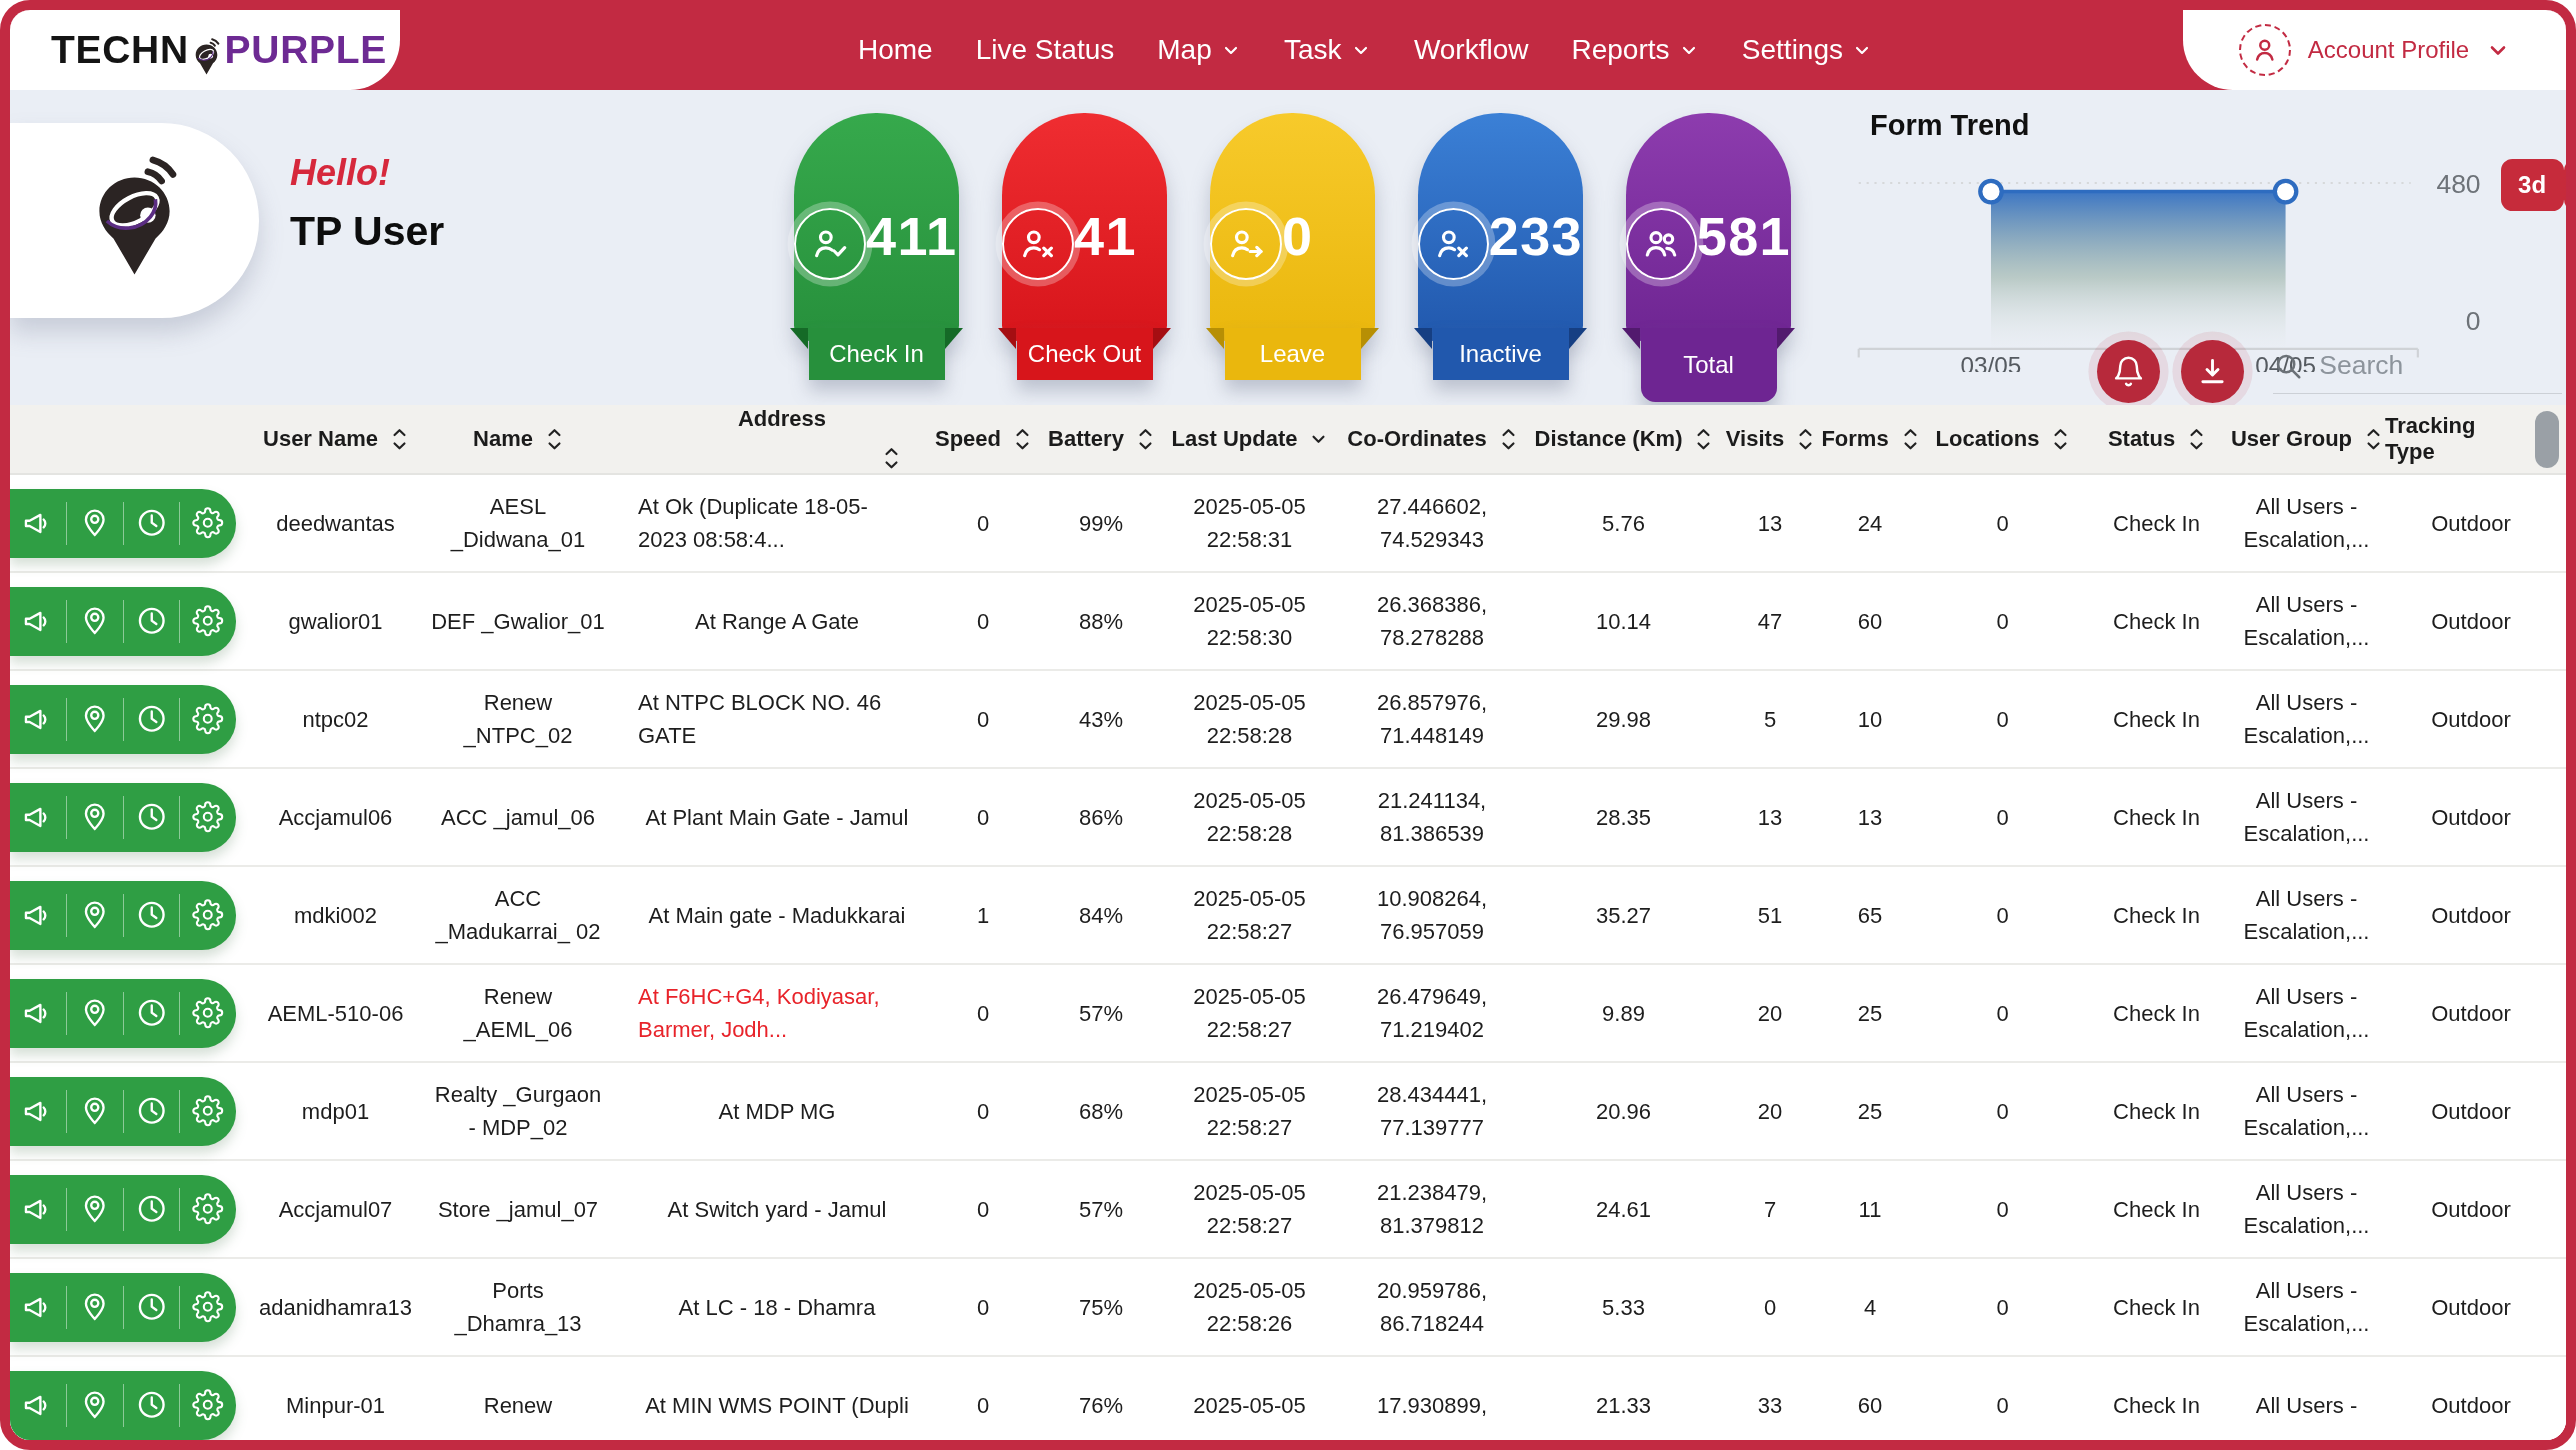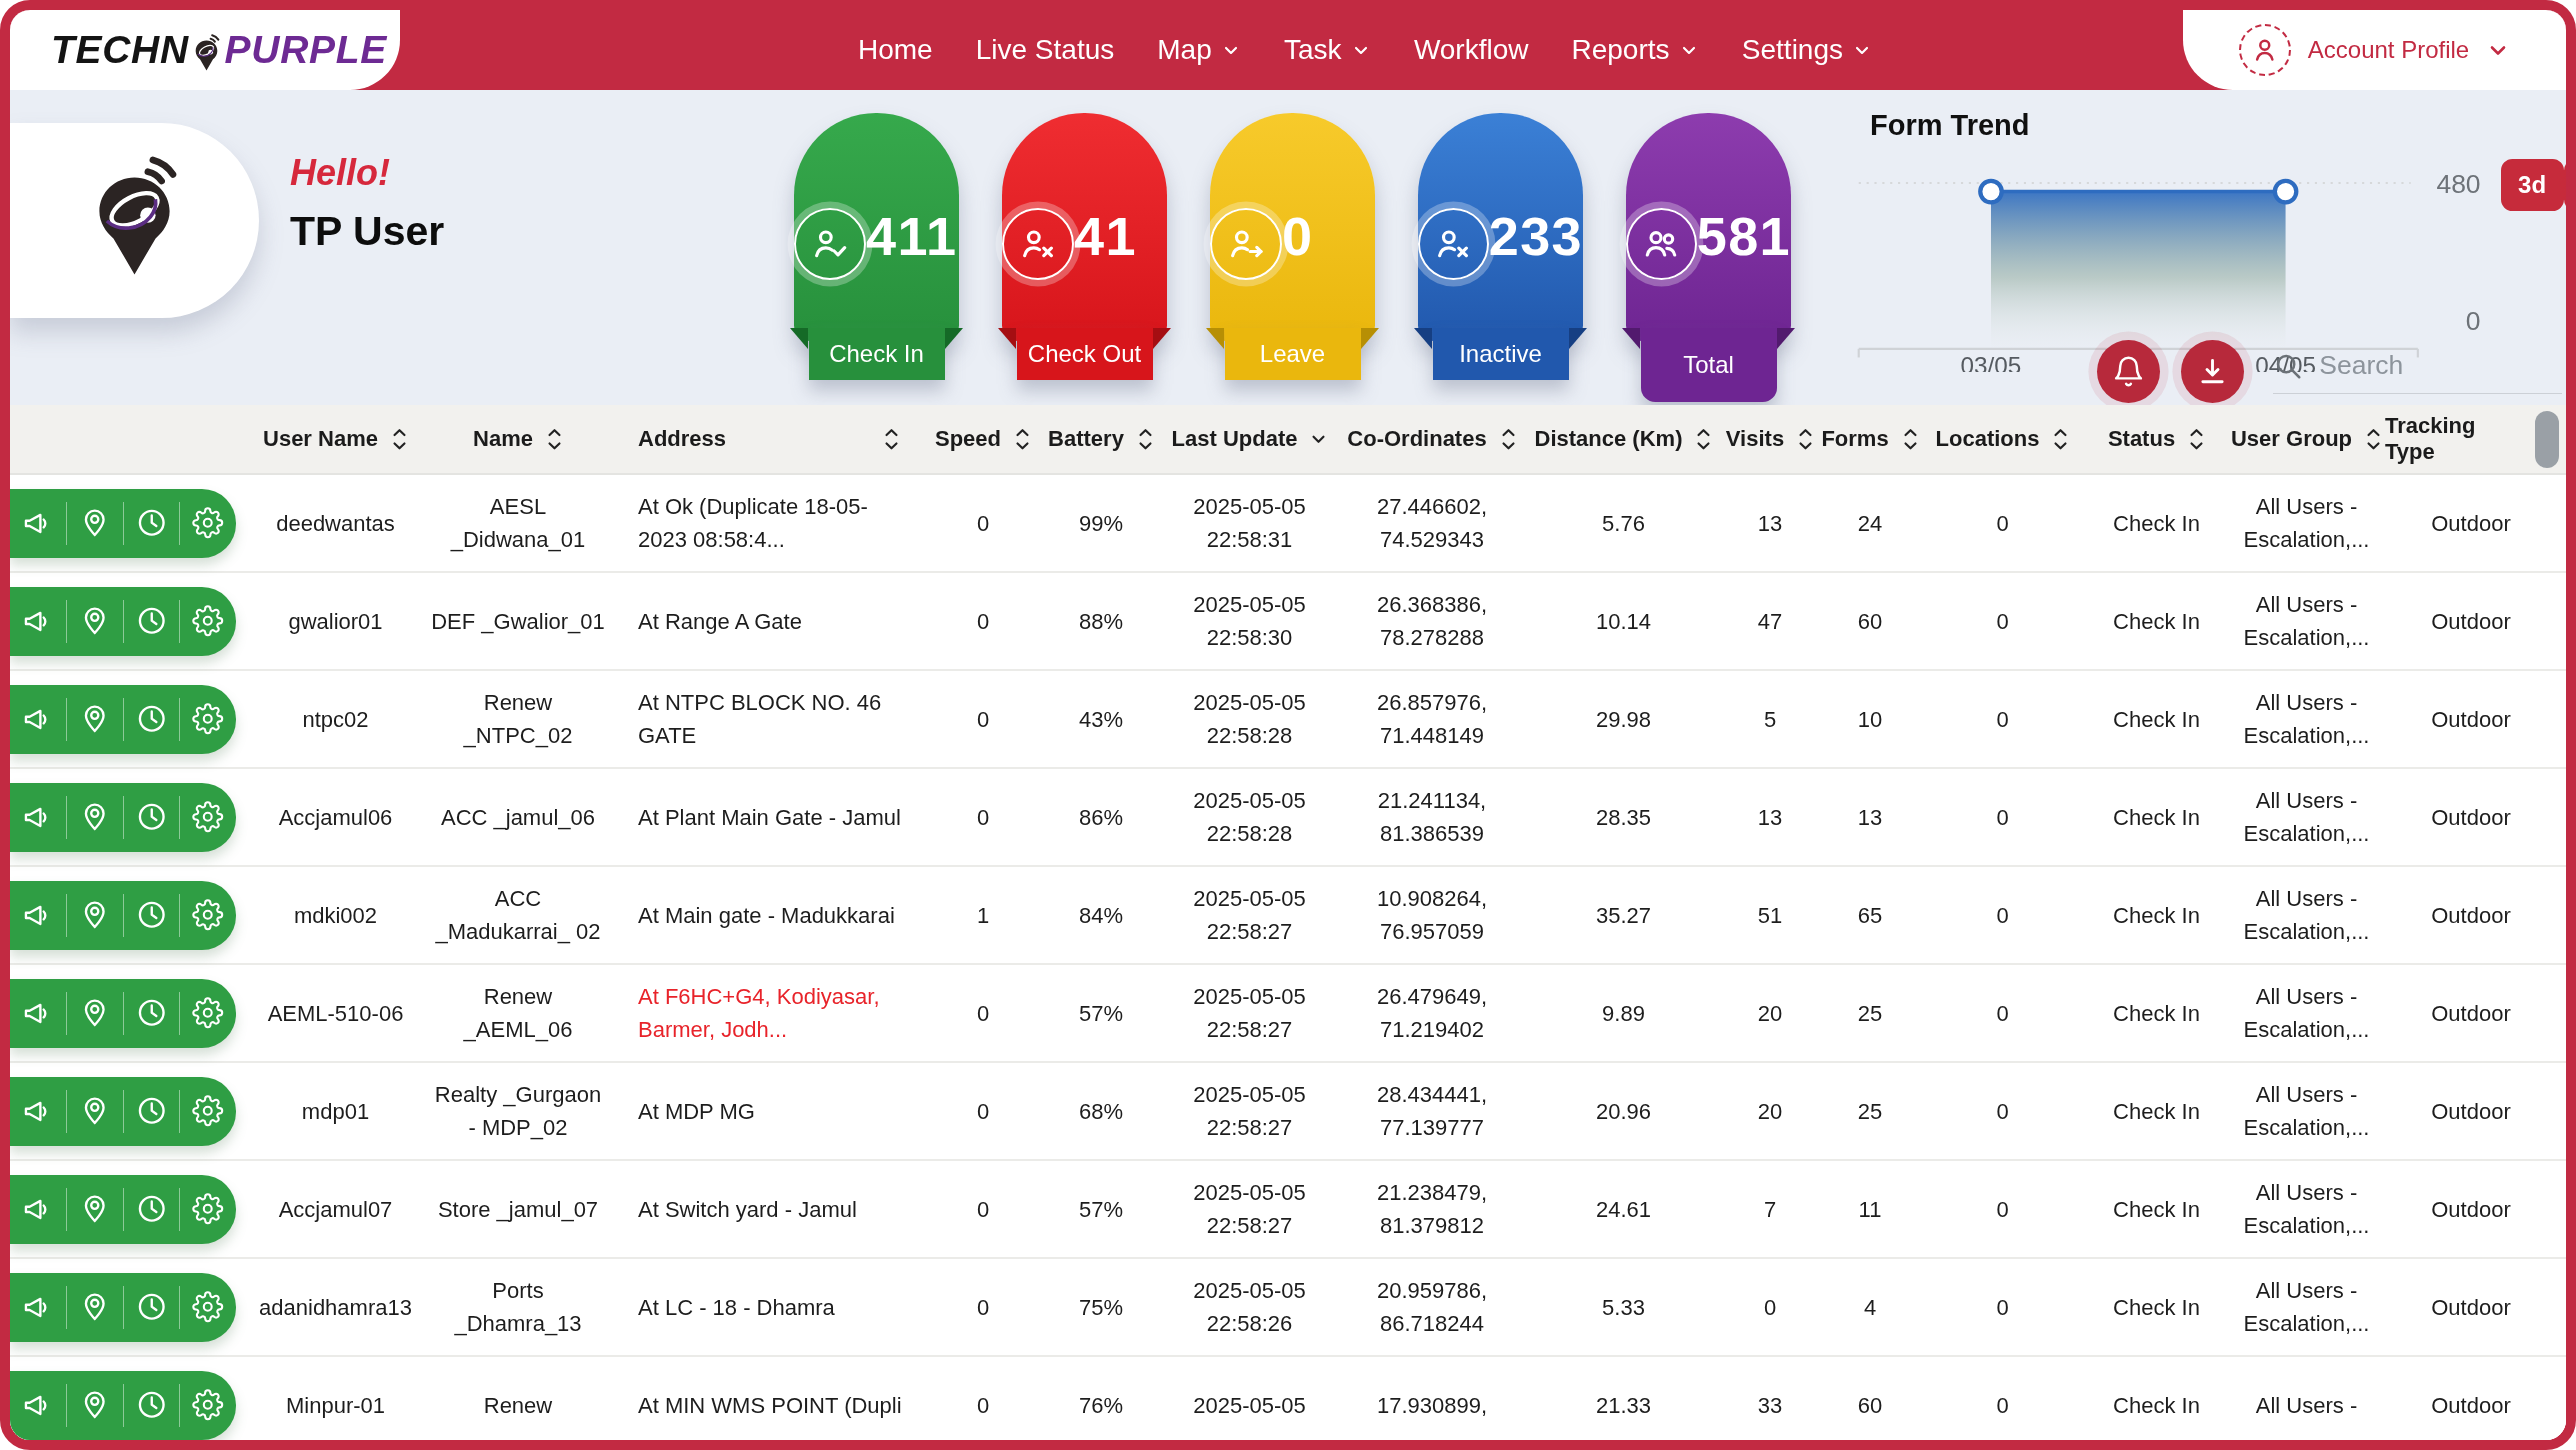--- a/index.html
+++ b/index.html
@@ -6,21 +6,21 @@
   *{box-sizing:border-box;}
   .page{
     position:relative;width:2576px;height:1450px;
     border:10px solid #c22a42;border-radius:30px;overflow:hidden;
     background:#eaeef5;font-family:"Liberation Sans",sans-serif;
   }
   
   .navbar{position:relative;height:80px;background:#c22a42;}
   .logo-panel{position:absolute;left:0;top:0;width:390px;height:80px;background:#fff;
     border-radius:0 0 50px 0;display:flex;align-items:center;justify-content:center;}
-  .logo{font-size:39px;font-weight:800;font-style:italic;letter-spacing:0.7px;display:flex;align-items:center;margin-left:28px;}
+  .logo{font-size:39px;font-weight:800;letter-spacing:0.7px;display:flex;align-items:flex-end;margin-left:28px;}
   .logo .t{color:#141414;}
   .logo .p{color:#6d2a93;}
   .logo .o-pin{display:inline-block;width:33px;height:42px;margin:0 1.4px -7.2px 1.4px;}
   .logo .o-pin svg{width:100%;height:100%;}
   .nav-links{position:absolute;left:848px;top:0;height:80px;display:flex;align-items:center;gap:43px;}
   .nav-item{display:flex;align-items:center;gap:9.3px;color:#fff;font-size:28px;cursor:pointer;white-space:nowrap;}
   .nav-item .chev{display:flex;align-items:center;color:#fff;}
   .nav-item .chev svg{width:20px;height:20px;}
   .account-panel{position:absolute;right:0;top:0;width:383px;height:80px;background:#fff;
     border-radius:0 0 0 50px;display:flex;align-items:center;justify-content:center;gap:17px;color:#c22a42;cursor:pointer;}
@@ -82,21 +82,21 @@
   
   .table{position:relative;background:#fff;}
   .thead{display:flex;align-items:center;background:#f2f1ee;height:70px;border-bottom:2.1px solid #e4e4e1;}
   .th{display:flex;align-items:center;justify-content:center;gap:13px;font-size:22px;font-weight:600;color:#1b1b1b;flex:none;}
   .th .sort{display:flex;color:#222;cursor:pointer;}
   .th .sort svg{width:17px;height:26.5px;}
   .trow{display:flex;align-items:center;min-height:98px;background:#fff;border-bottom:2.9px solid #ebebe8;}
   .cell{display:flex;align-items:center;justify-content:center;text-align:center;font-size:22px;color:#1d1d1d;
     line-height:1.5;flex:none;padding:10px 4.3px;}
   .c-act{width:236px;justify-content:flex-start;padding:0;}
-  .c0{width:179px;}.c1{width:186px;}.c2{width:315px;}
+  .c0{width:179px;}.c1{width:186px;}.c2{width:315px;flex-direction:column;}
   .c3{width:114px;}.c4{width:122px;}.c5{width:175px;}.c6{width:190px;}
   .c7{width:193px;}.c8{width:100px;}.c9{width:100px;}.c10{width:165px;}
   .c11{width:143px;}.c12{width:157px;}.c13{width:172px;}
   .cell.c2{justify-content:flex-start;text-align:left;padding-left:27px;padding-right:10px;overflow-wrap:anywhere;}
   .th.c2{justify-content:flex-start;padding-left:27px;}
   .th.c2 .sort{margin-left:auto;margin-right:26px;}
   .addr-alert{color:#e8232a;}
   .action-pill{display:flex;align-items:center;height:69px;width:226px;background:#2f9e44;
     border-radius:0 34px 34px 0;box-shadow:0 7.2px 11.4px rgba(90,130,95,.25);}
   .act{flex:1;height:43px;display:flex;align-items:center;justify-content:center;background:none;border:none;

